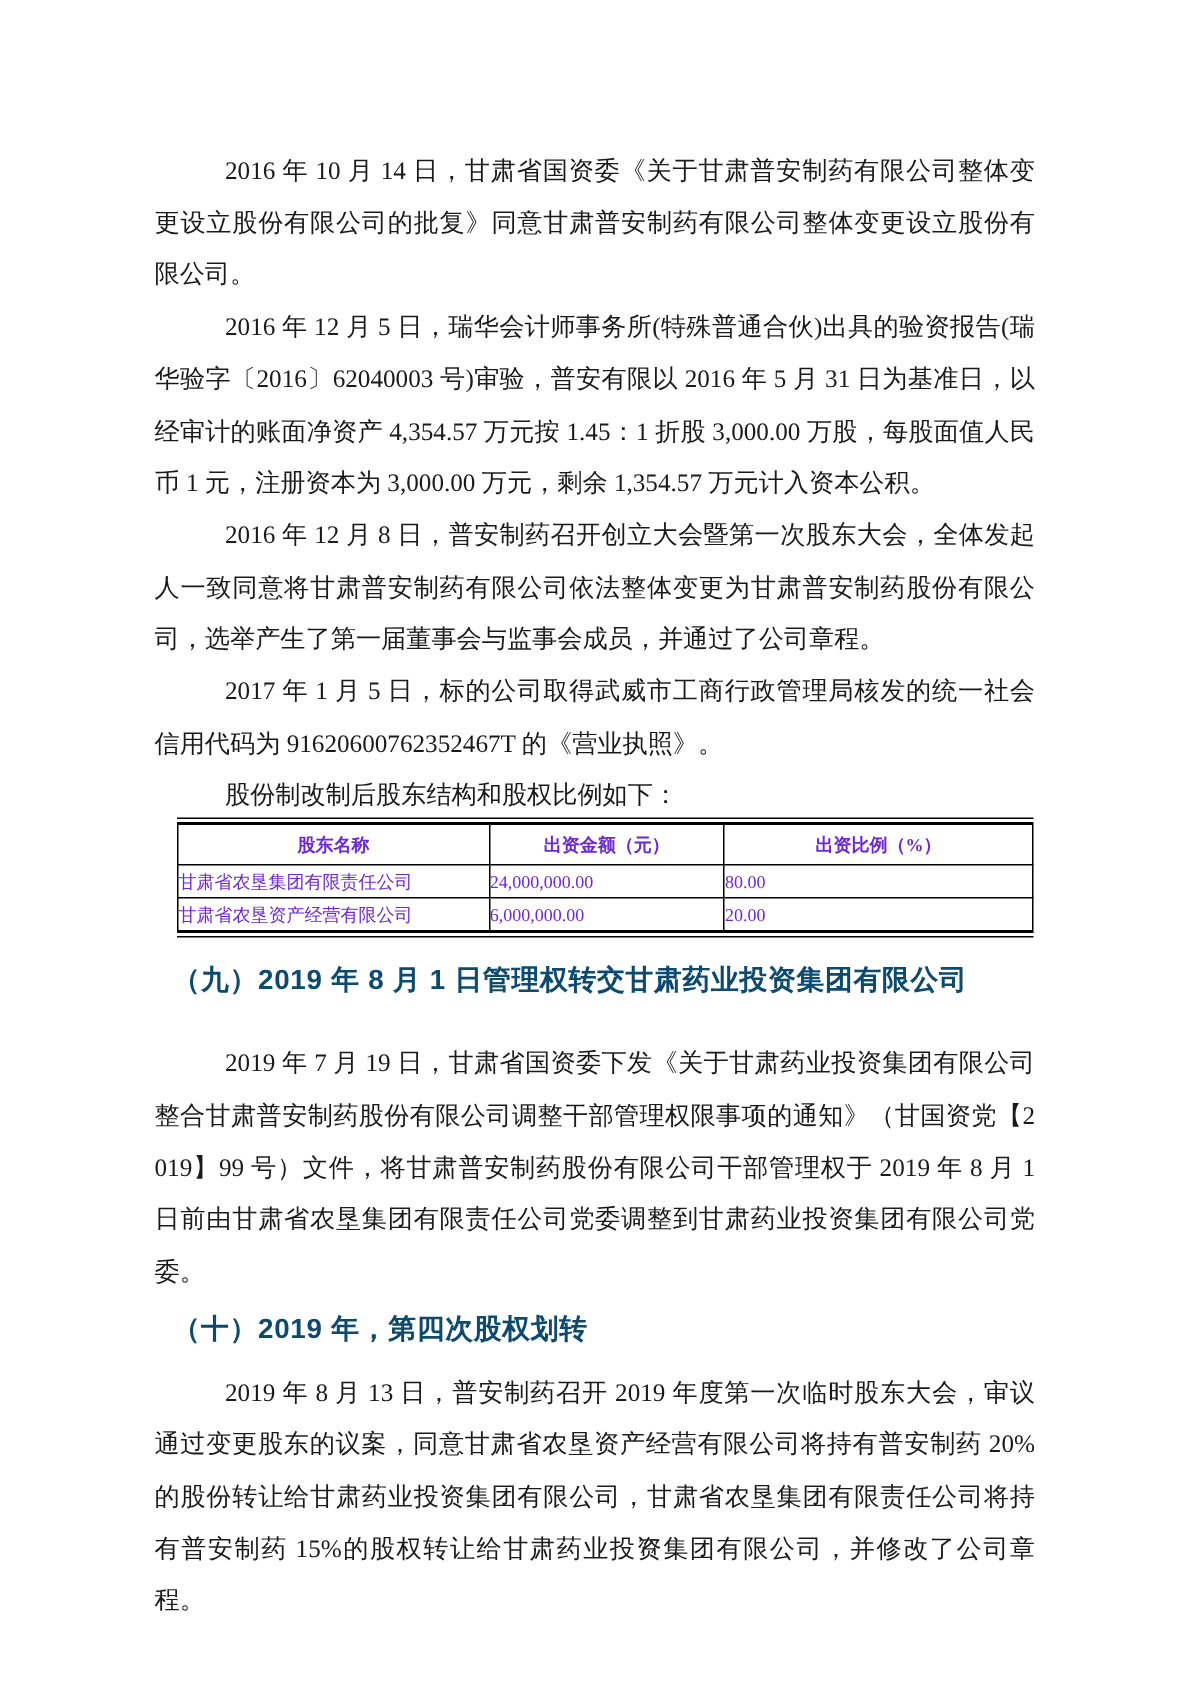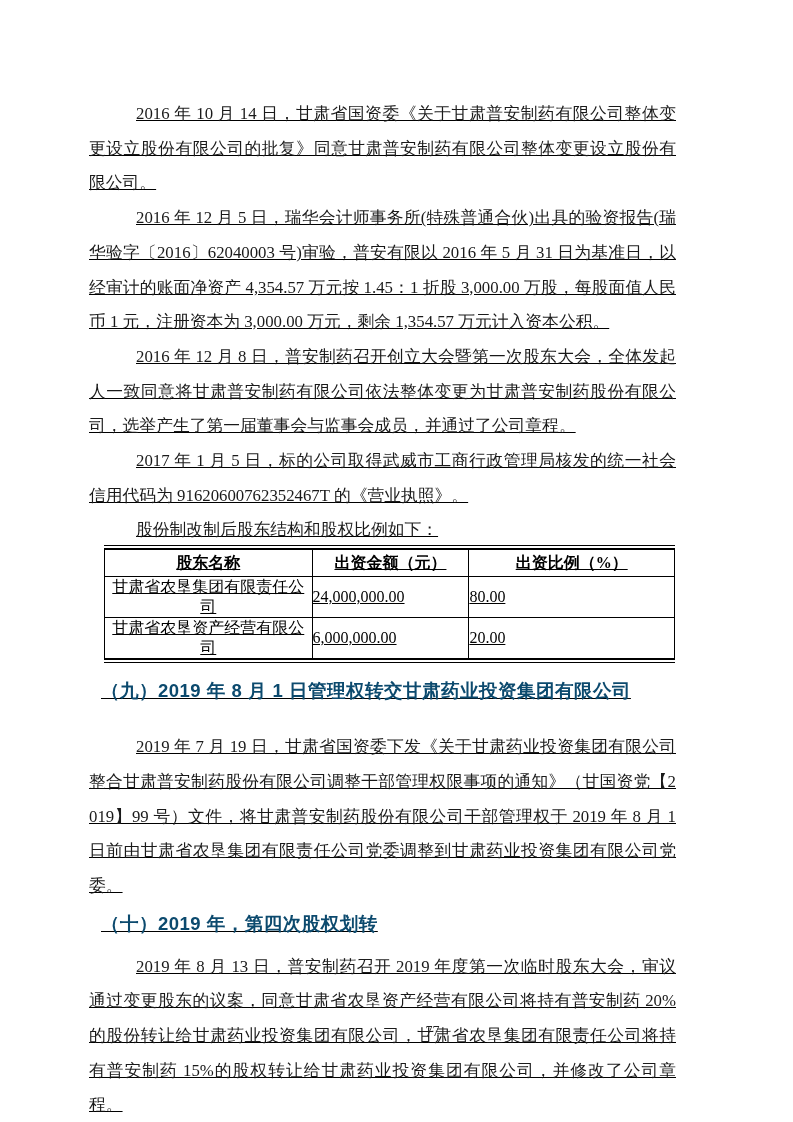--- a/index.html
+++ b/index.html
@@ -7,24 +7,23 @@
     position: relative;
     width: 793px;
     height: 1122px;
     background: #ffffff;
     color: #000000;
     overflow: hidden;
     font-family: "Liberation Serif", "DejaVu Serif", serif;
   }
   .content {
     position: absolute;
-    left: 89px;
+    left: 103px;
     top: 97px;
     width: 587px;
-    text-decoration: underline;
   }
   .para {
     margin: 0;
     font-size: 16.8px;
     line-height: 34.7px;
     text-align: justify;
     text-justify: inter-ideograph;
     text-indent: 47px;
     word-break: break-all;
     color: #1a1a1a;
@@ -46,36 +45,36 @@
     margin: -3px 0 0 15px;
     border-top: 1px solid #000;
     border-bottom: 1px solid #000;
     padding: 2px 0;
   }
   table.shareholders {
     width: 100%;
     border-collapse: collapse;
     border-top: 2px solid #000;
     border-bottom: 2px solid #000;
-    font-size: 16px;
-    color: #000000;
+    font-size: 12px;
+    color: #6d28d9;
   }
   table.shareholders th,
   table.shareholders td {
     border: 1px solid #000;
     padding: 0;
     line-height: 20px;
   }
   table.shareholders th {
     font-weight: 700;
     text-align: center;
     height: 26px;
   }
   table.shareholders td { height: 21px; }
-  td.cell-name  { text-align: center;  padding-left: 8px; }
+  td.cell-name  { text-align: left;  padding-left: 8px; }
   td.cell-num   { padding-right: 14px; }
   tr.total-row td { height: 23px; }
   .bold { font-weight: 700; }
   .center { text-align: center !important; padding-left: 0 !important; }
 
   .page-number {
     position: absolute;
     top: 1024px;
     left: 0;
     width: 100%;

